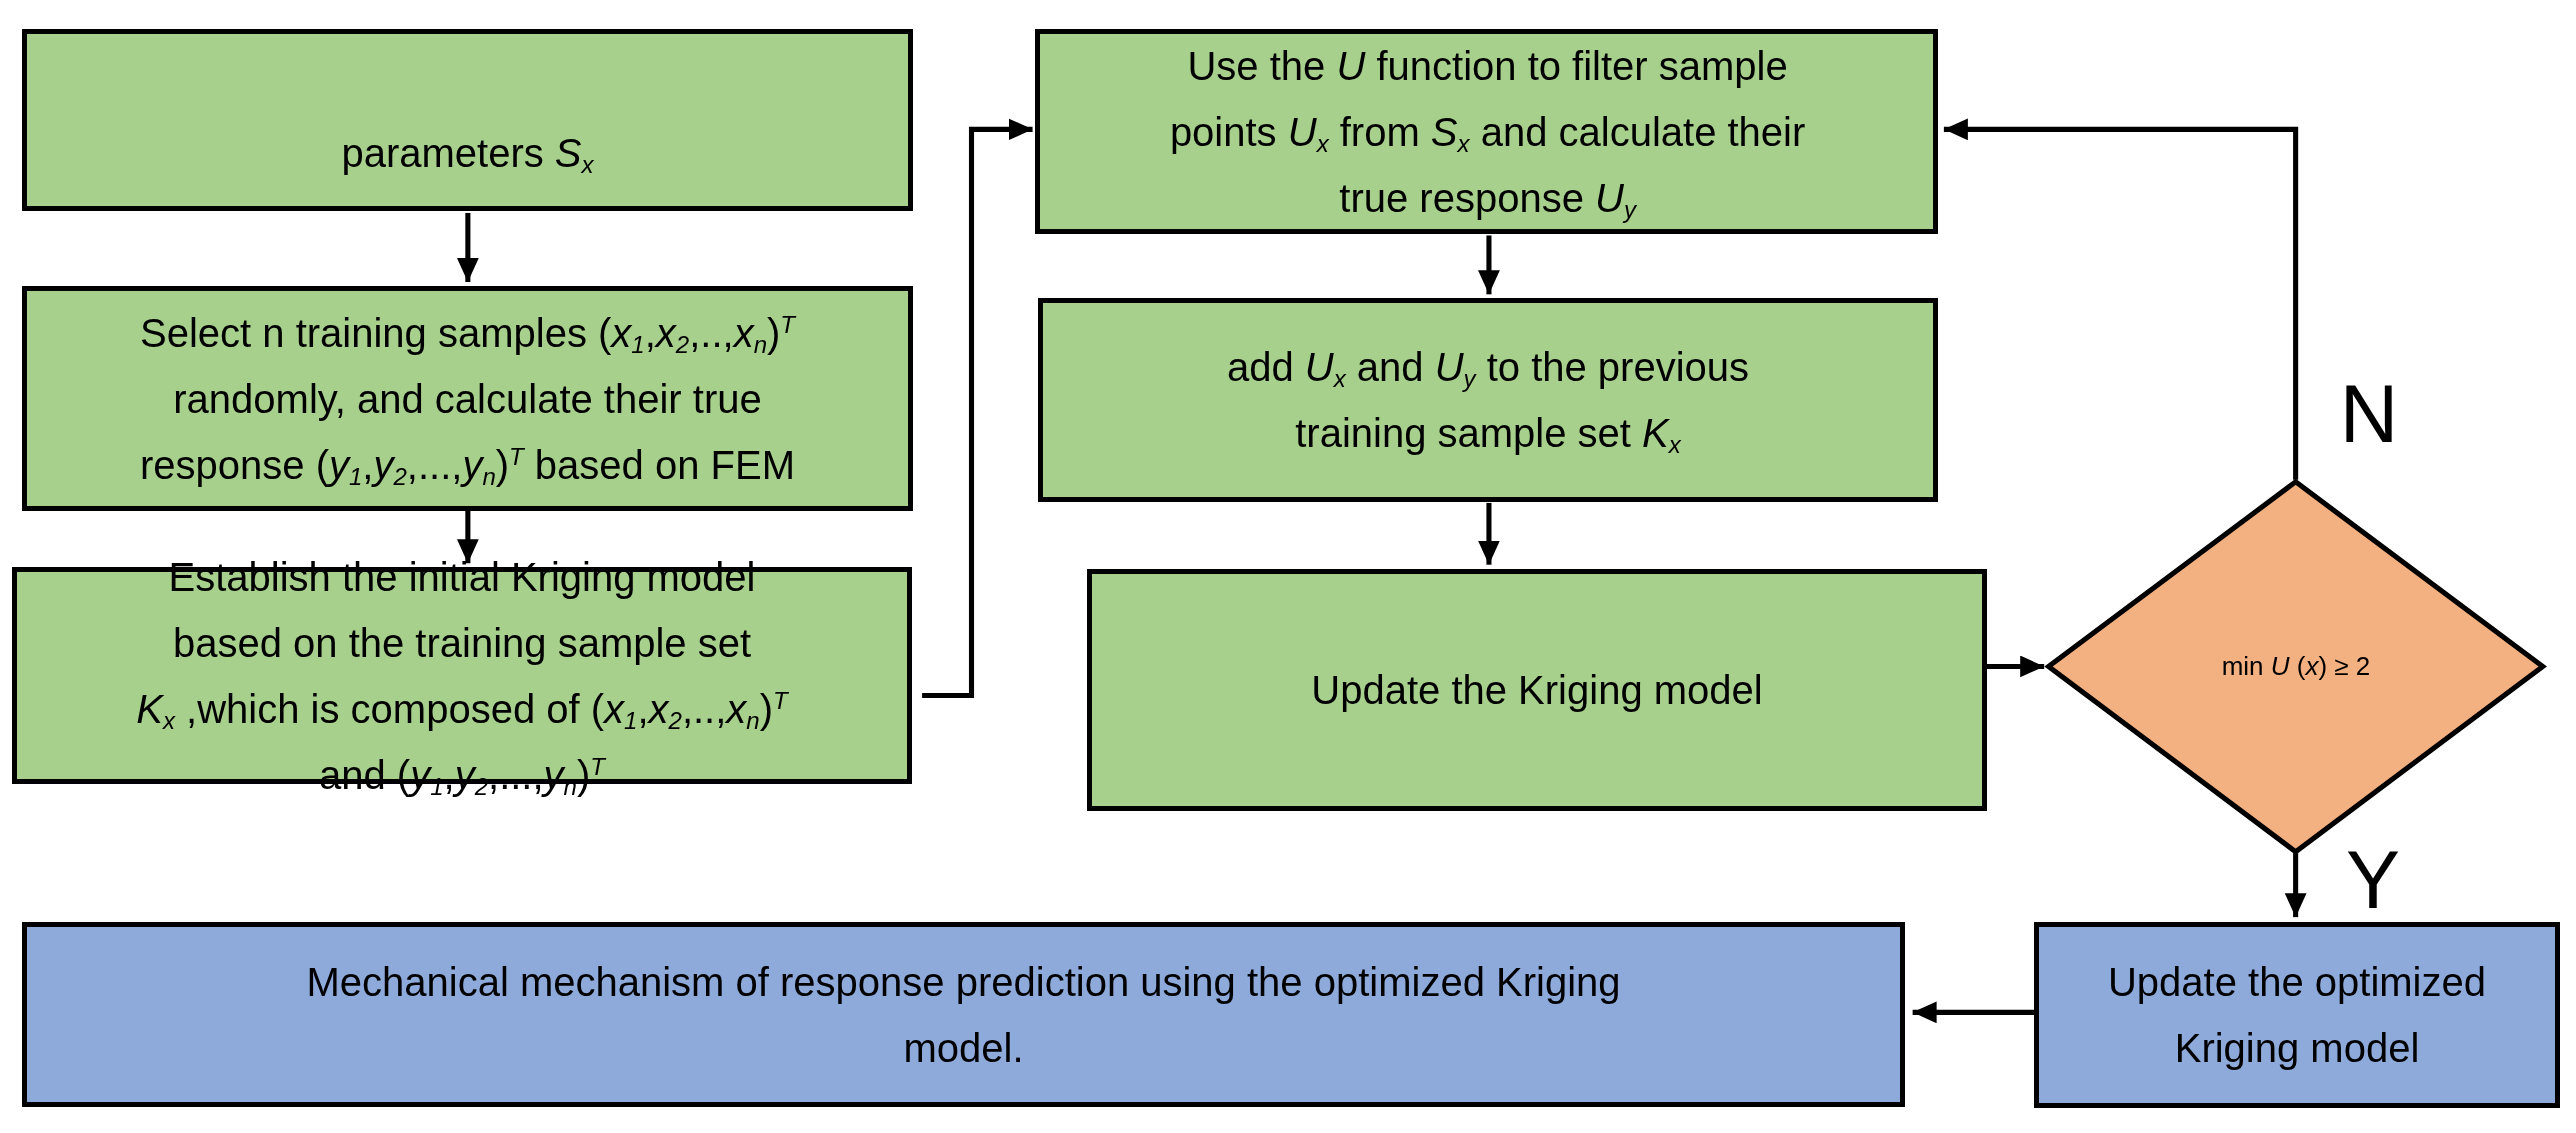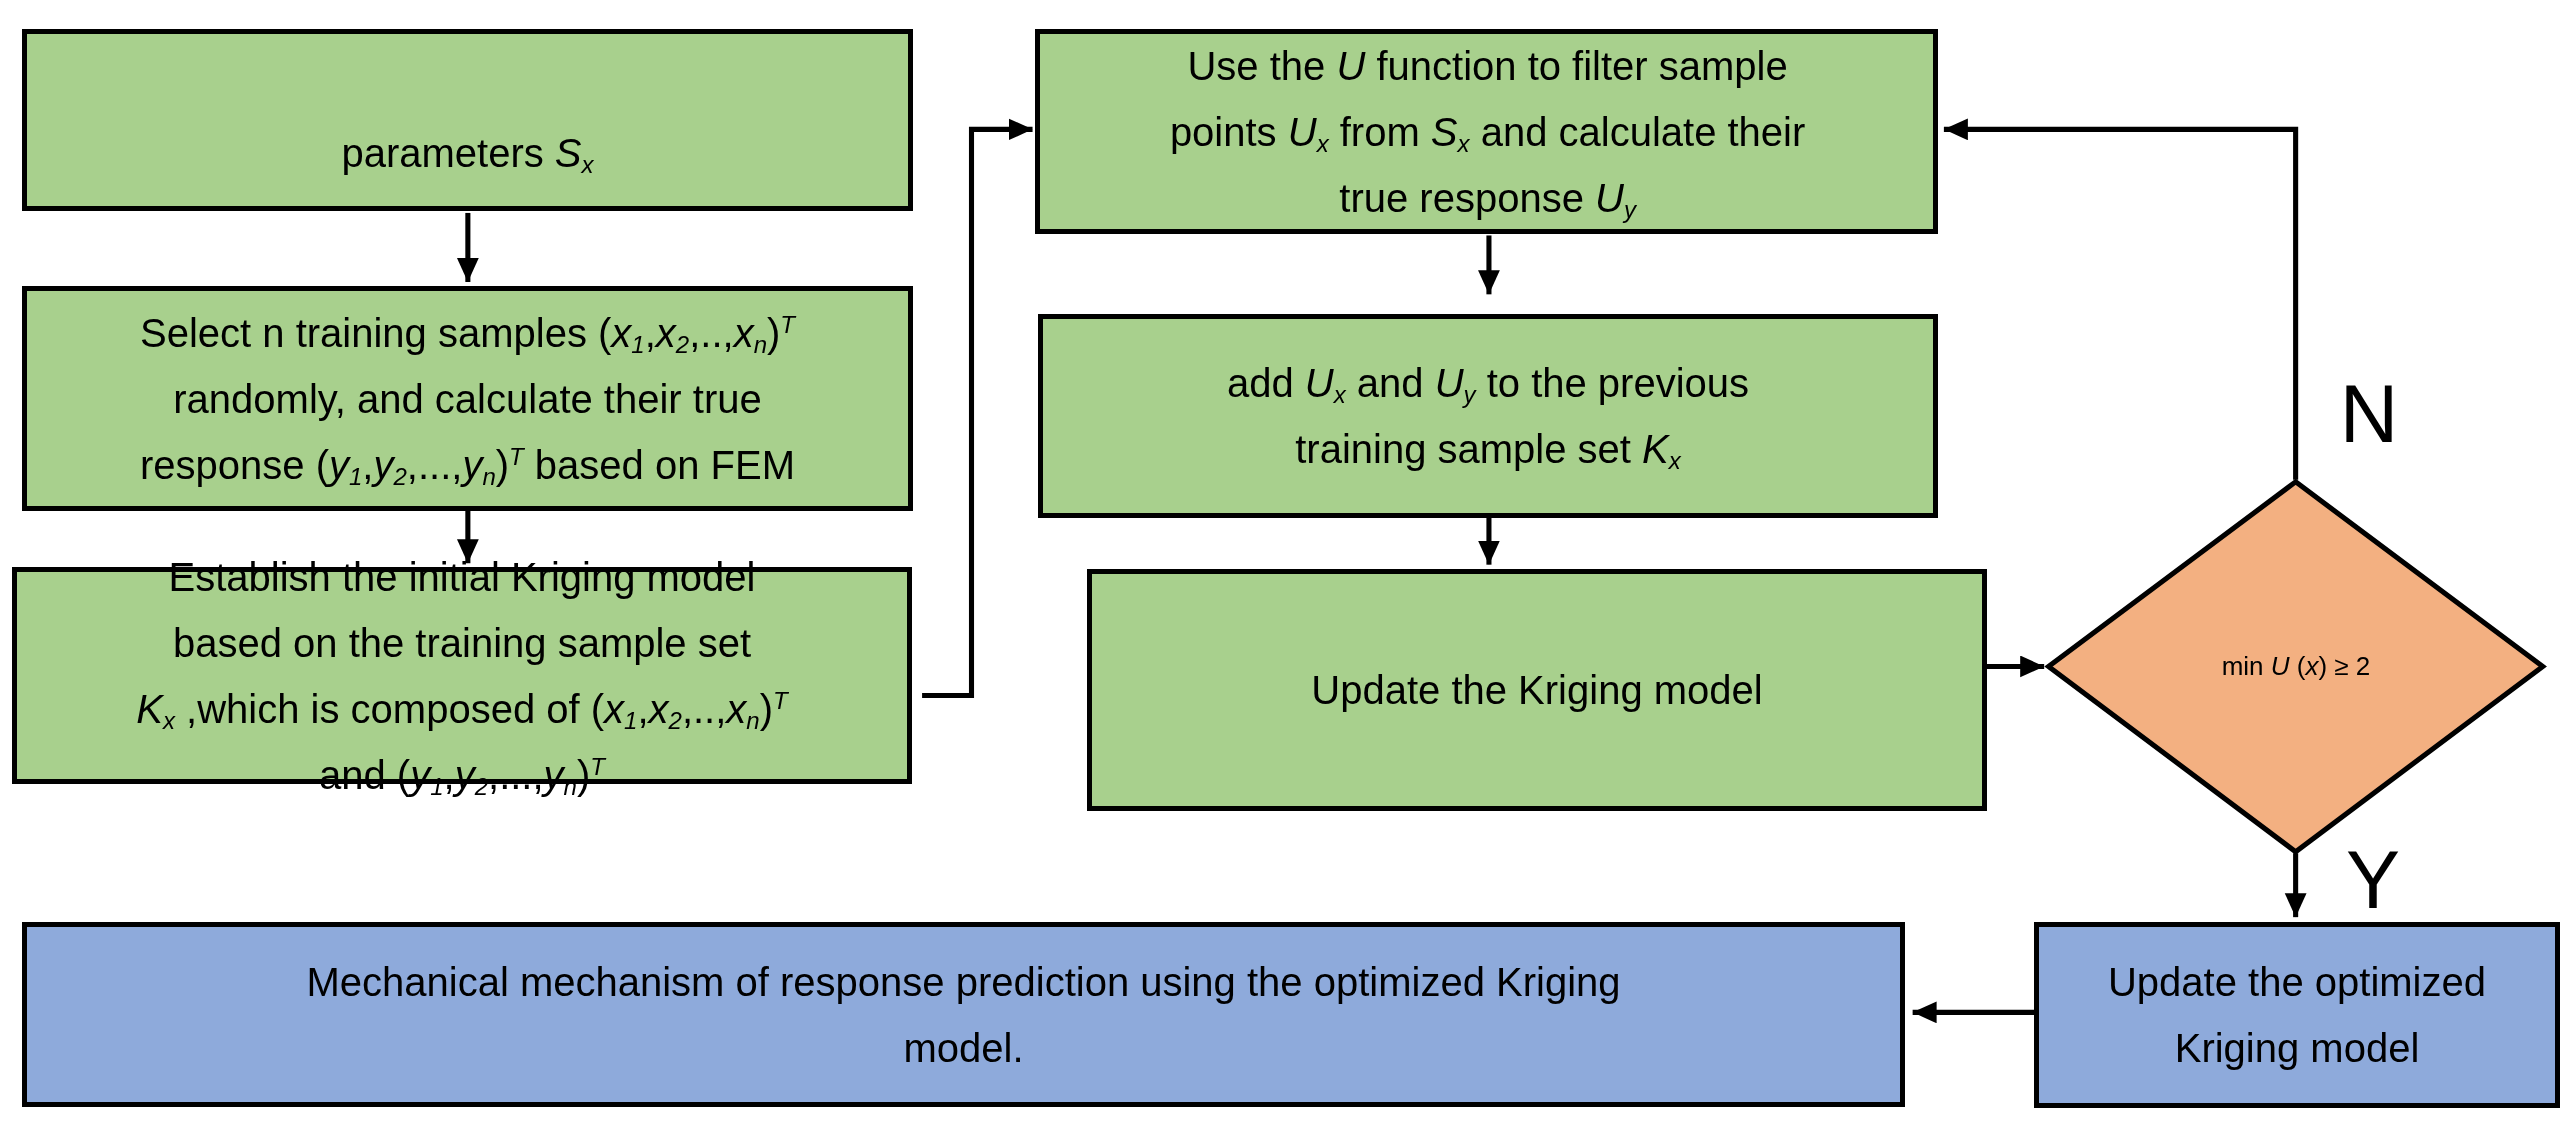--- a/index.html
+++ b/index.html
@@ -93,21 +93,21 @@
   </div>
 
   <div class="box process" style="left:12px; top:567px; width:900px; height:217px;">
     <div><span class="">Establish the initial Kriging model</span><br><span class="">based on the training sample set</span><br><span class="it ">K</span><span class="it sb">x</span><span class=""> ,which is composed of (</span><span class="it ">x</span><span class="it sb">1</span><span class="">,</span><span class="it ">x</span><span class="it sb">2</span><span class="">,..,</span><span class="it ">x</span><span class="it sb">n</span><span class="">)</span><span class="it sp">T</span><br><span class="">and (</span><span class="it ">y</span><span class="it sb">1</span><span class="">,</span><span class="it ">y</span><span class="it sb">2</span><span class="">,...,</span><span class="it ">y</span><span class="it sb">n</span><span class="">)</span><span class="it sp">T</span></div>
   </div>
 
   <div class="box process" style="left:1035px; top:29px; width:903px; height:205px;padding-left:8px;">
     <div><span class="">Use the </span><span class="it ">U</span><span class=""> function to filter sample</span><br><span class="">points </span><span class="it ">U</span><span class="it sb">x</span><span class=""> from </span><span class="it ">S</span><span class="it sb">x</span><span class=""> and calculate their</span><br><span class="">true response </span><span class="it ">U</span><span class="it sb">y</span></div>
   </div>
 
-  <div class="box process" style="left:1038px; top:298px; width:900px; height:204px;margin-top:16px;">
+  <div class="box process" style="left:1038px; top:298px; width:900px; height:204px;">
     <div><span class="">add </span><span class="it ">U</span><span class="it sb">x</span><span class=""> and </span><span class="it ">U</span><span class="it sb">y</span><span class=""> to the previous</span><br><span class="">training sample set </span><span class="it ">K</span><span class="it sb">x</span></div>
   </div>
 
   <div class="box process" style="left:1087px; top:569px; width:900px; height:242px;">
     <div><span class="">Update the Kriging model</span></div>
   </div>
 
   <div class="decision-text" style="left:2078px; top:623px; width:436px; height:87px;">
     <div><span class="">min </span><span class="it ">U</span><span class=""> (</span><span class="it ">x</span><span class="">) ≥ 2</span></div>
   </div>

